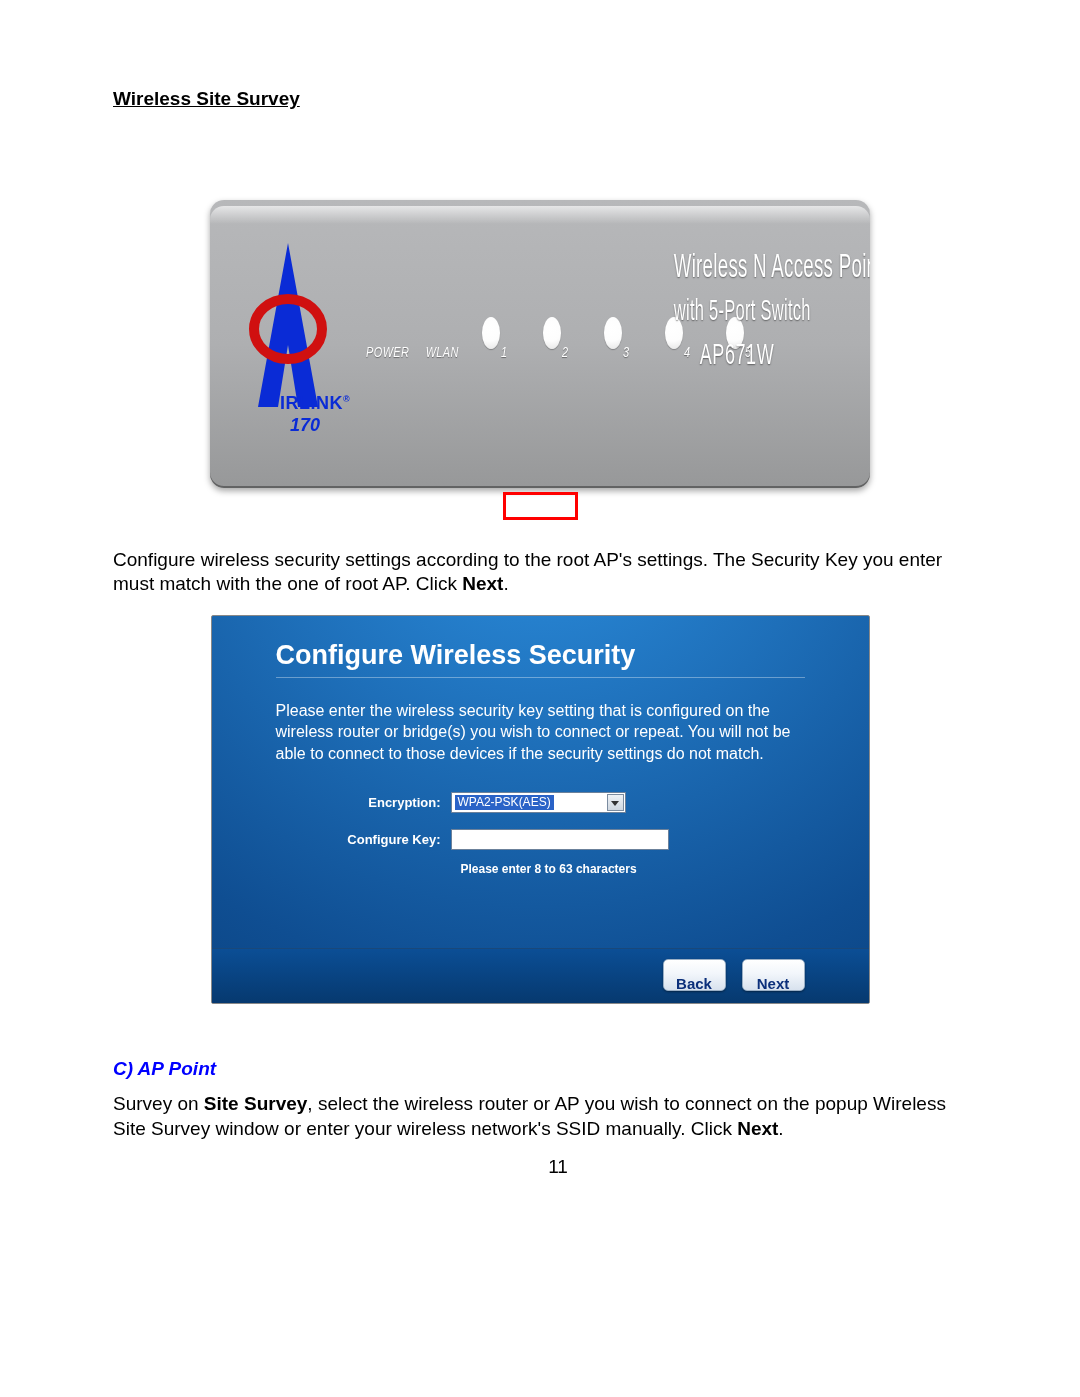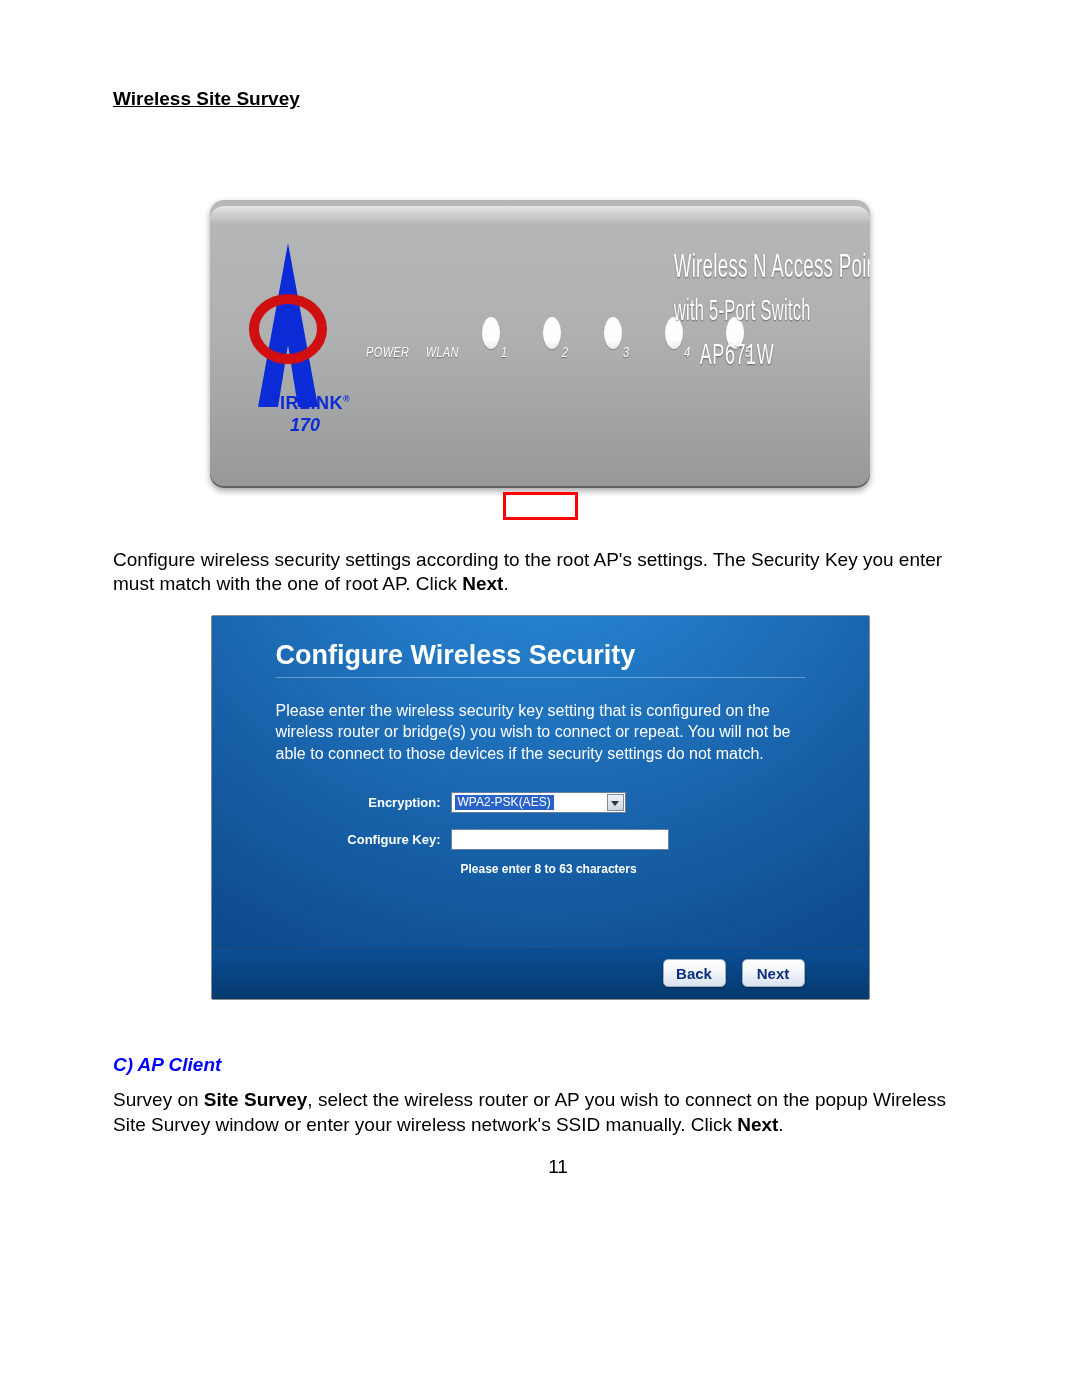--- a/index.html
+++ b/index.html
@@ -253,21 +253,21 @@
     min-width: 63px;
     height: 28px;
     border-radius: 5px;
     background: linear-gradient(#ffffff 0%, #f2f6fb 45%, #d8e2ee 100%);
     border: 1px solid #9aafc5;
     color: #0b2f7a;
     font-weight: bold;
     font-size: 15px;
     font-family: Arial, sans-serif;
     cursor: pointer;
-    padding: 4px 10px;
+    padding: 15px 10px;
     box-shadow: 0 1px 2px rgba(0,0,0,.4);
   }
 
   .section-title-blue {
     color: #0000ff;
     font-weight: bold;
     font-style: italic;
     font-size: 19px;
     margin: 54px 0 12px 0;
   }
@@ -372,21 +372,21 @@
         <div class="hint">Please enter 8 to 63 characters</div>
       </div>
     </div>
 
     <div class="card-footer">
       <button class="nav-btn">Back</button>
       <button class="nav-btn">Next</button>
     </div>
   </div>
 
-  <div class="section-title-blue">C) AP Client</div>
+  <div class="section-title-blue">C) AP Point</div>
 
   <p class="body-text" style="margin-top:0">
     <span>Survey on </span><b>Site Survey</b><span>, select the wireless router or AP you wish to connect on the popup Wireless Site Survey window or enter your wireless network's SSID manually. Click </span><b>Next</b><span>.</span>
   </p>
 
 </div>
 
 <div class="page-number">11</div>
 
 </body></html>

